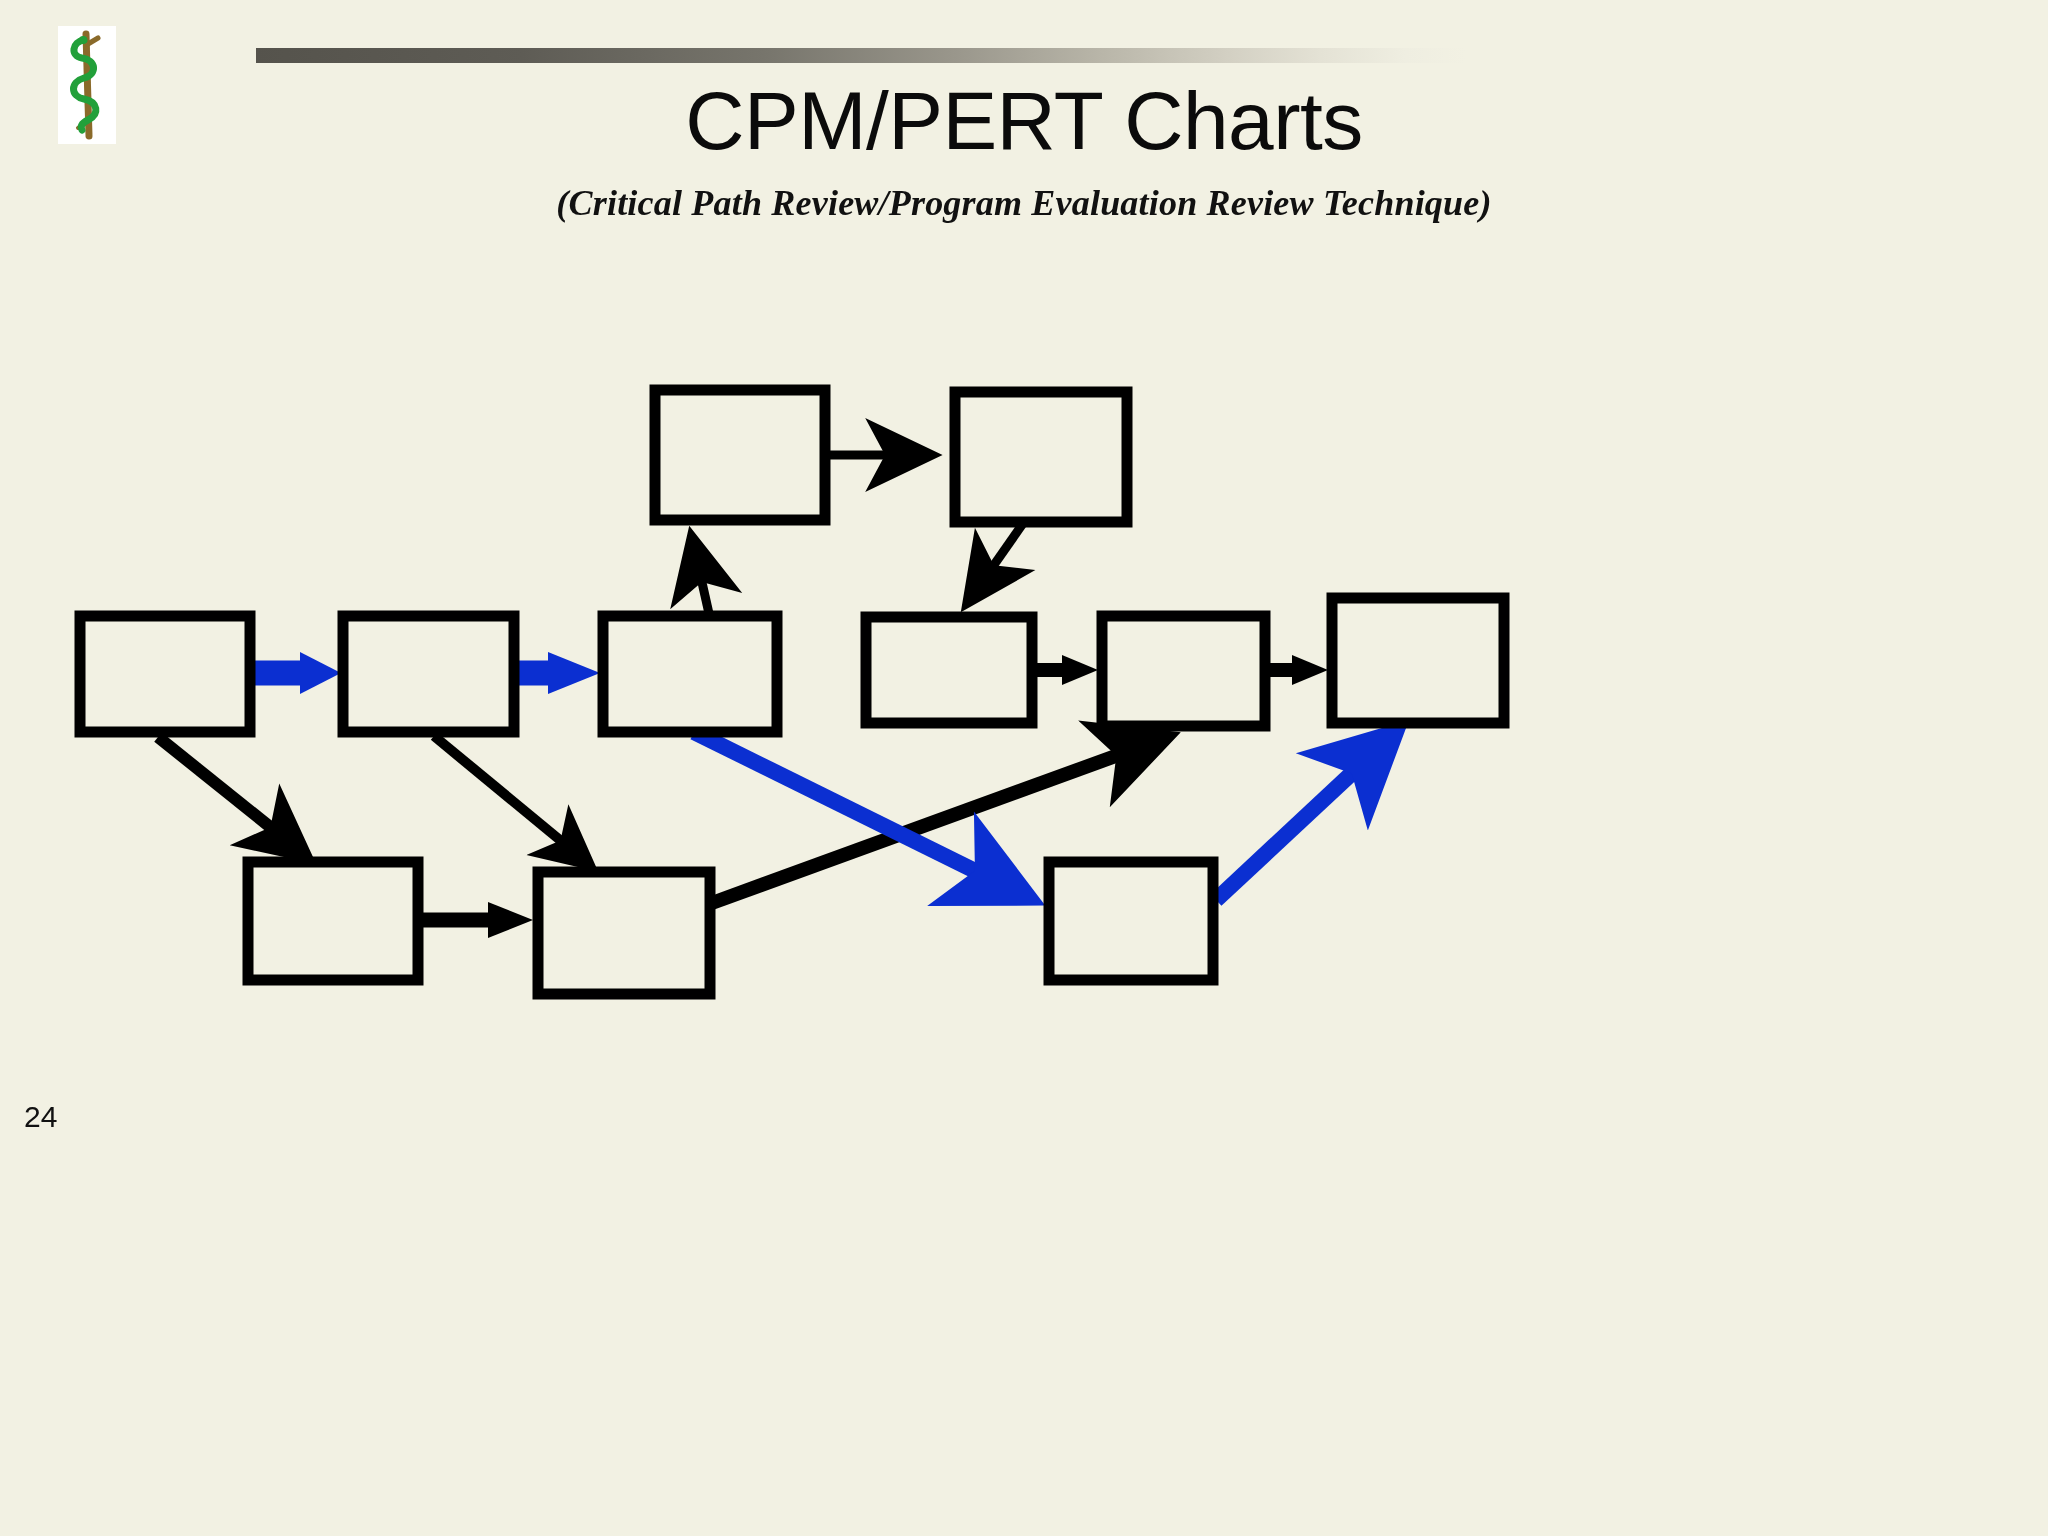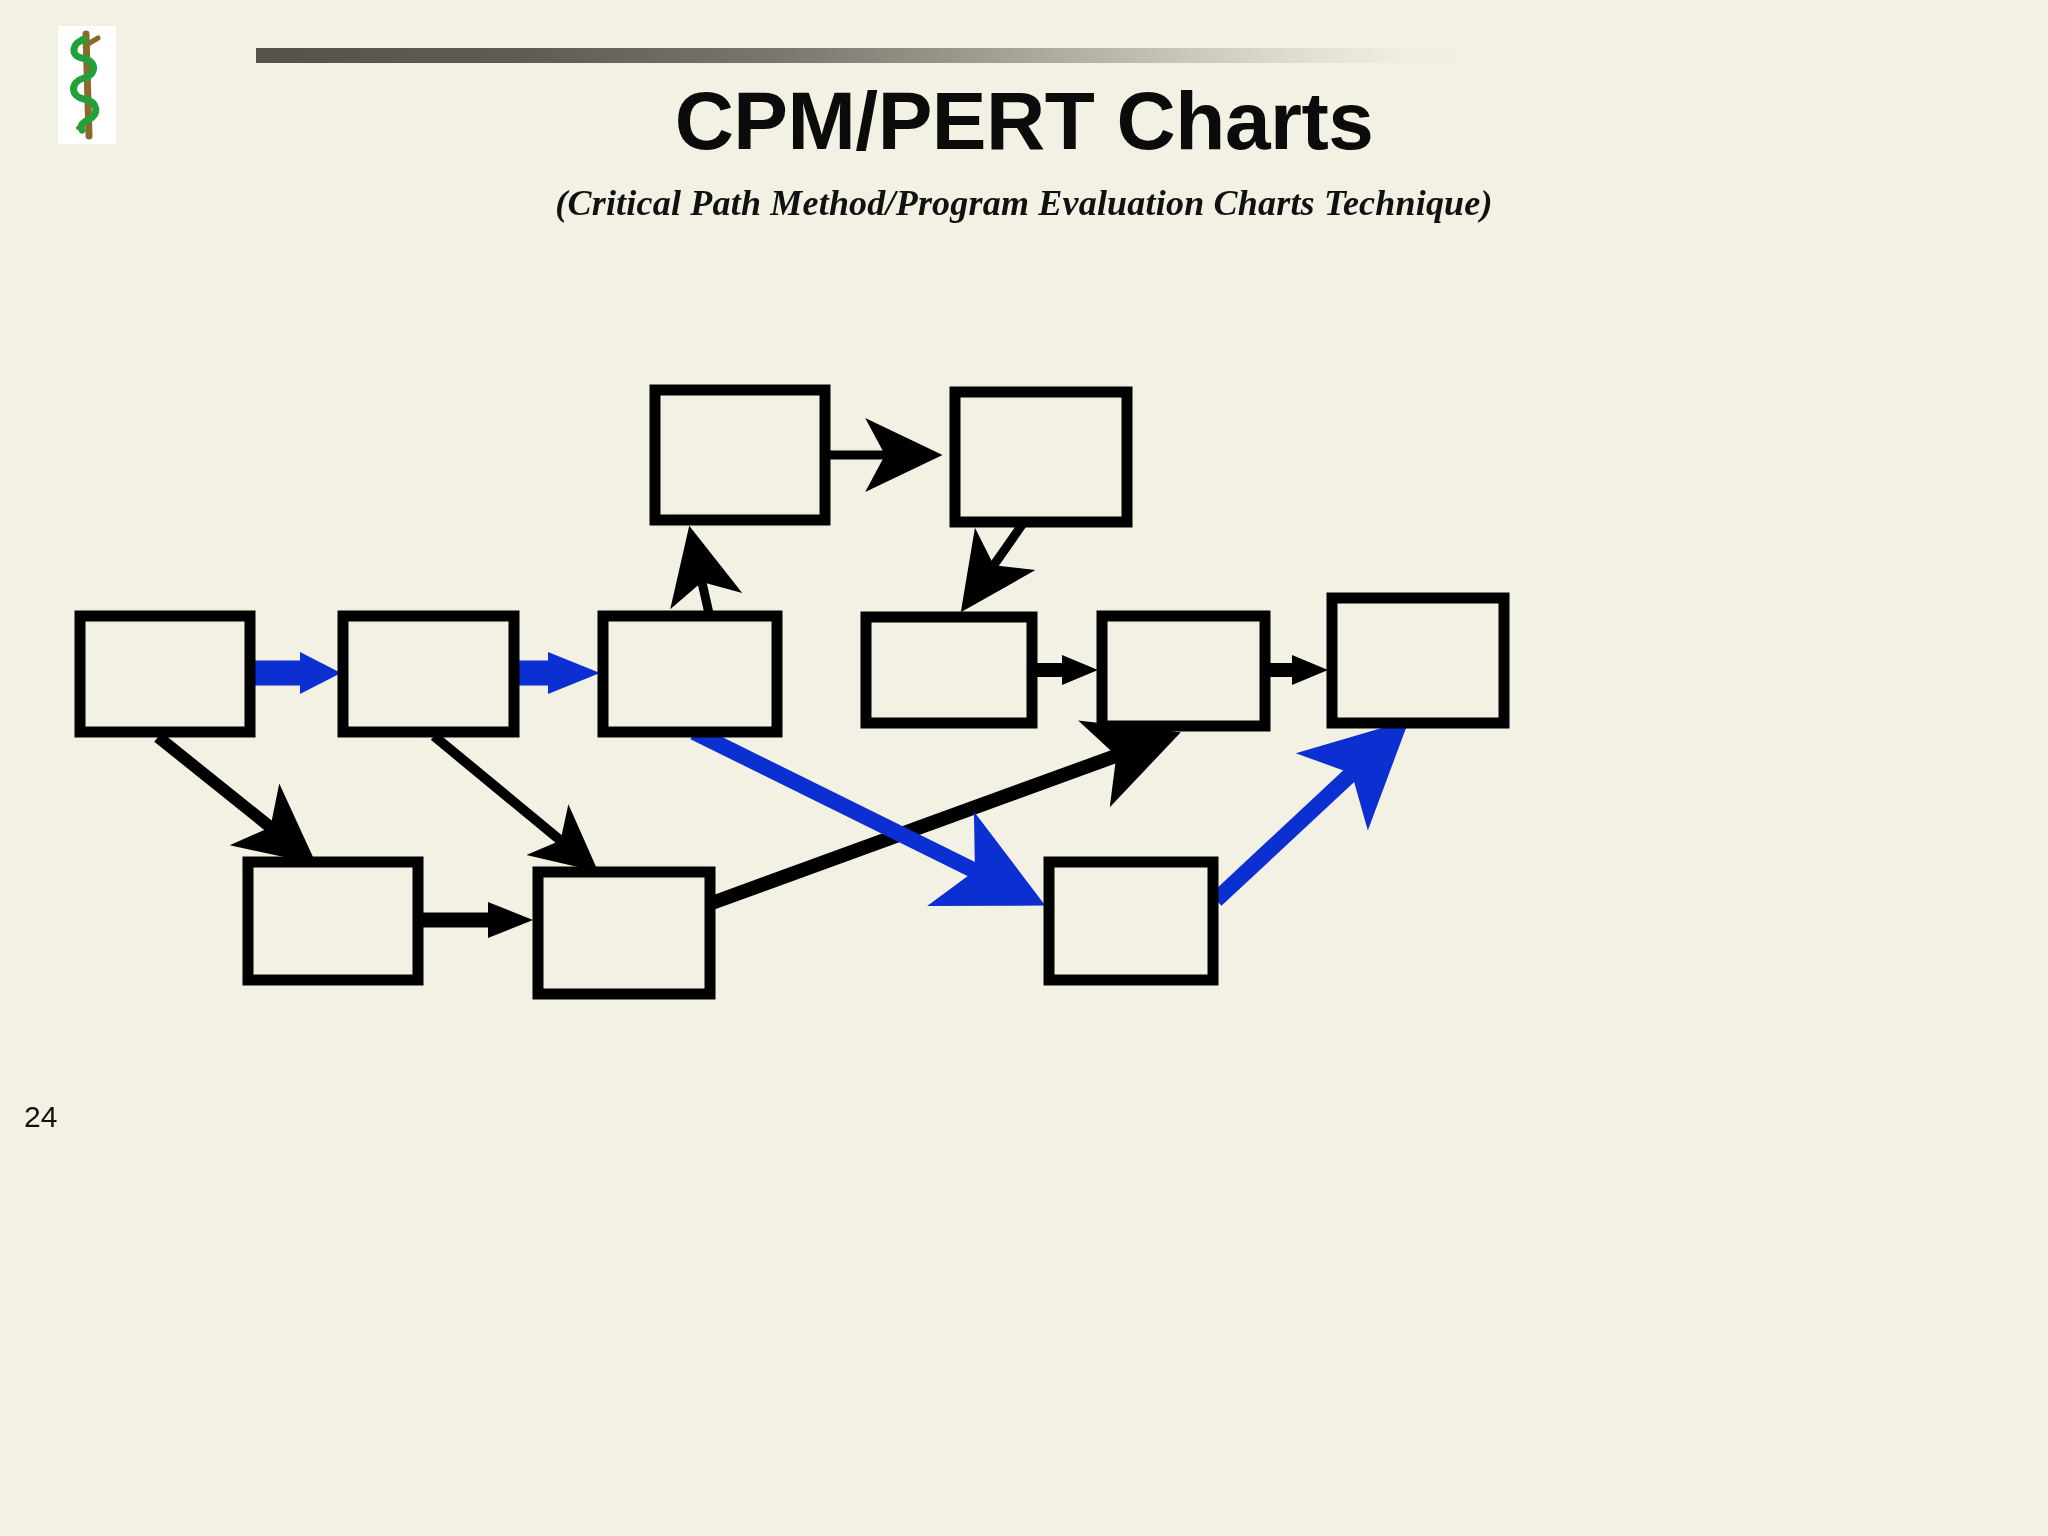--- a/index.html
+++ b/index.html
@@ -56,21 +56,21 @@
 
   
   #title {
     position: absolute;
     left: 0;
     top: 78px;
     width: 2048px;
     text-align: center;
     font-family: "Liberation Sans", sans-serif;
     font-size: 82px;
-    font-weight: 700;
+    font-weight: 400;
     line-height: 1.05;
     color: #0B0B0B;
     letter-spacing: -0.5px;
   }
   #subtitle {
     position: absolute;
     left: 0;
     top: 182px;
     width: 2048px;
     text-align: center;
@@ -123,21 +123,21 @@
                C12 56, 12 70, 26 73 C40 76, 42 88, 30 94
                C24 97, 22 100, 24 104" stroke="#22A03A" stroke-width="7" fill="none" stroke-linecap="round" stroke-linejoin="round"></path>
       <circle cx="25" cy="14" r="4" fill="#22A03A"></circle>
     </svg>
   </div>
 
   <div id="title-rule"></div>
 
   <div id="title">CPM/PERT Charts</div>
 
-  <div id="subtitle">(Critical Path Method/Program Evaluation Charts Technique)</div>
+  <div id="subtitle">(Critical Path Review/Program Evaluation Review Technique)</div>
 
   <div id="diagram">
     <svg viewBox="0 0 2048 740" aria-hidden="true">
       <defs>
 
         <marker id="ah-black" markerWidth="9" markerHeight="9" refX="7.2" refY="4.5" orient="auto" markerUnits="strokeWidth">
           <path d="M0,0.4 L8.6,4.5 L0,8.6 L2.2,4.5 Z" fill="#000000"></path>
         </marker>
 
         <marker id="ah-black-fat" markerWidth="7" markerHeight="7" refX="5.4" refY="3.5" orient="auto" markerUnits="strokeWidth">

